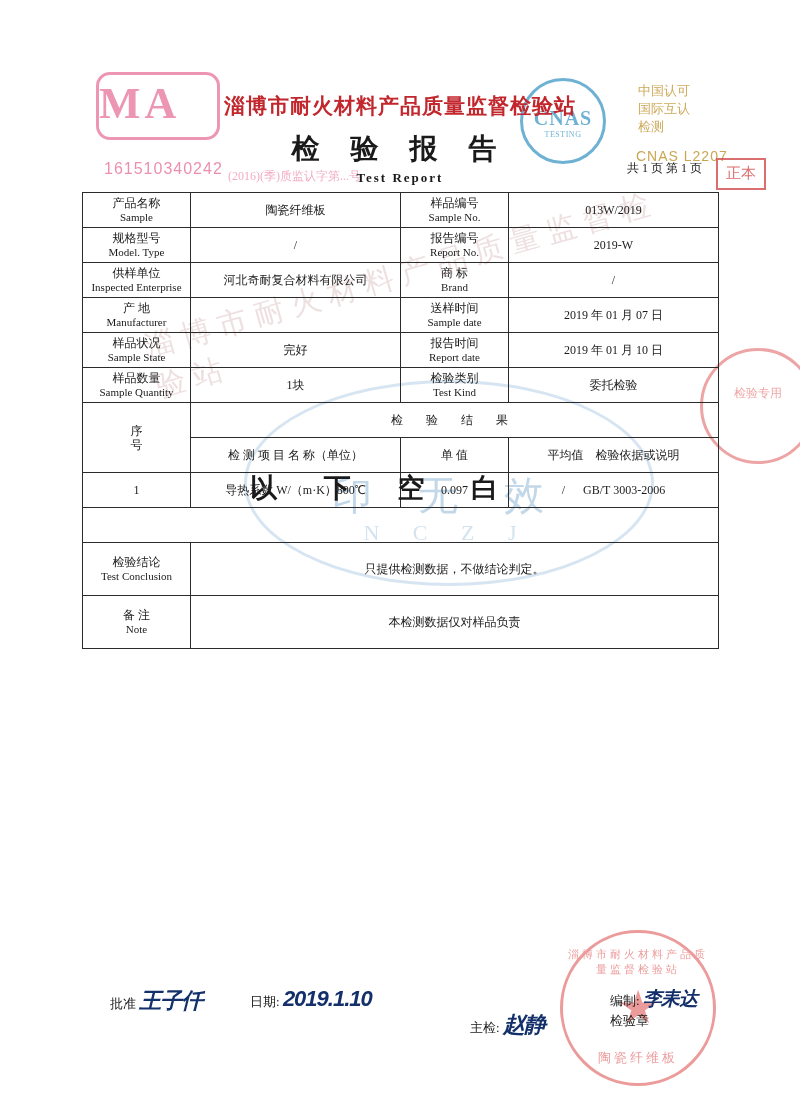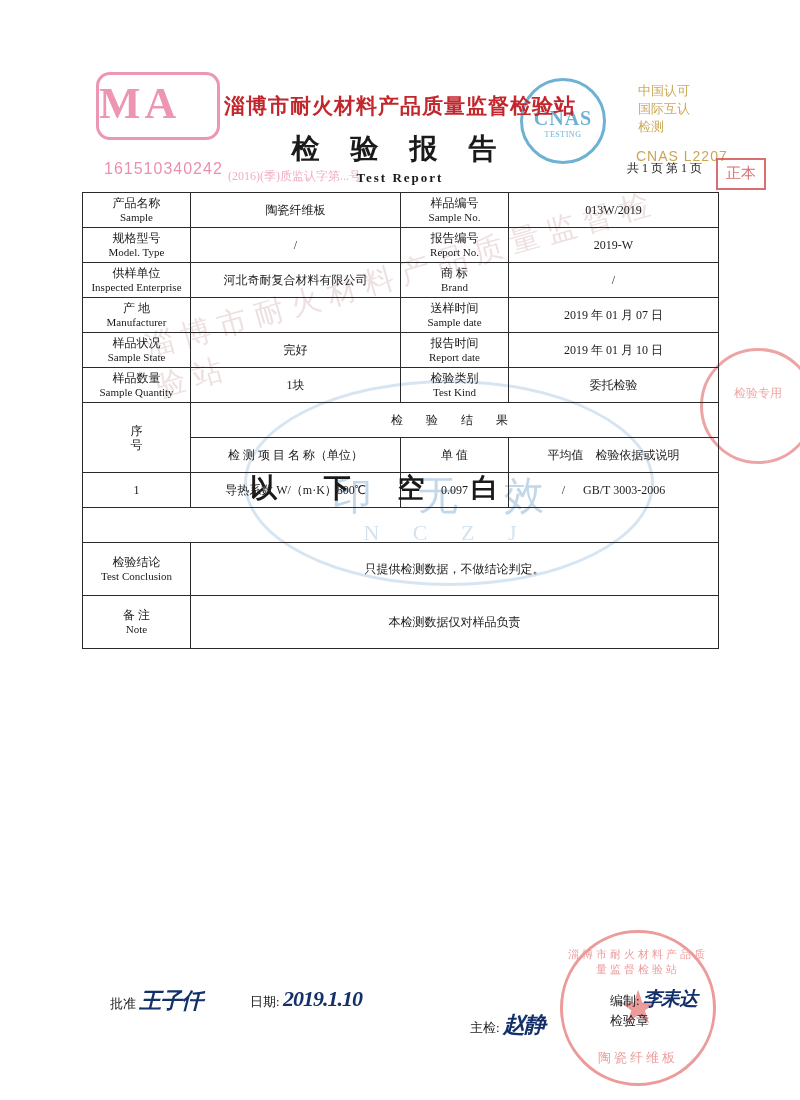--- a/index.html
+++ b/index.html
@@ -278,21 +278,21 @@
     top: 980px;
     width: 600px;
     font-size: 13px;
   }
   .sig-item { position: absolute; }
   .sig-approve { left: 0; top: 6px; }
   .sig-date { left: 140px; top: 6px; }
   .sig-check { left: 360px; top: 6px; margin-top: 24px; }
   .sig-seal { left: 500px; top: 6px; }
   .hand {
-    font-family: Liberation Serif, serif;
+    font-family: Liberation Sans, sans-serif;
     color: #13306b;
     font-size: 22px;
     font-style: italic;
     font-weight: bold;
     letter-spacing: -1px;
   }
   .hand-sm { font-size: 19px; }
 </style>
 </head>
 <body>

